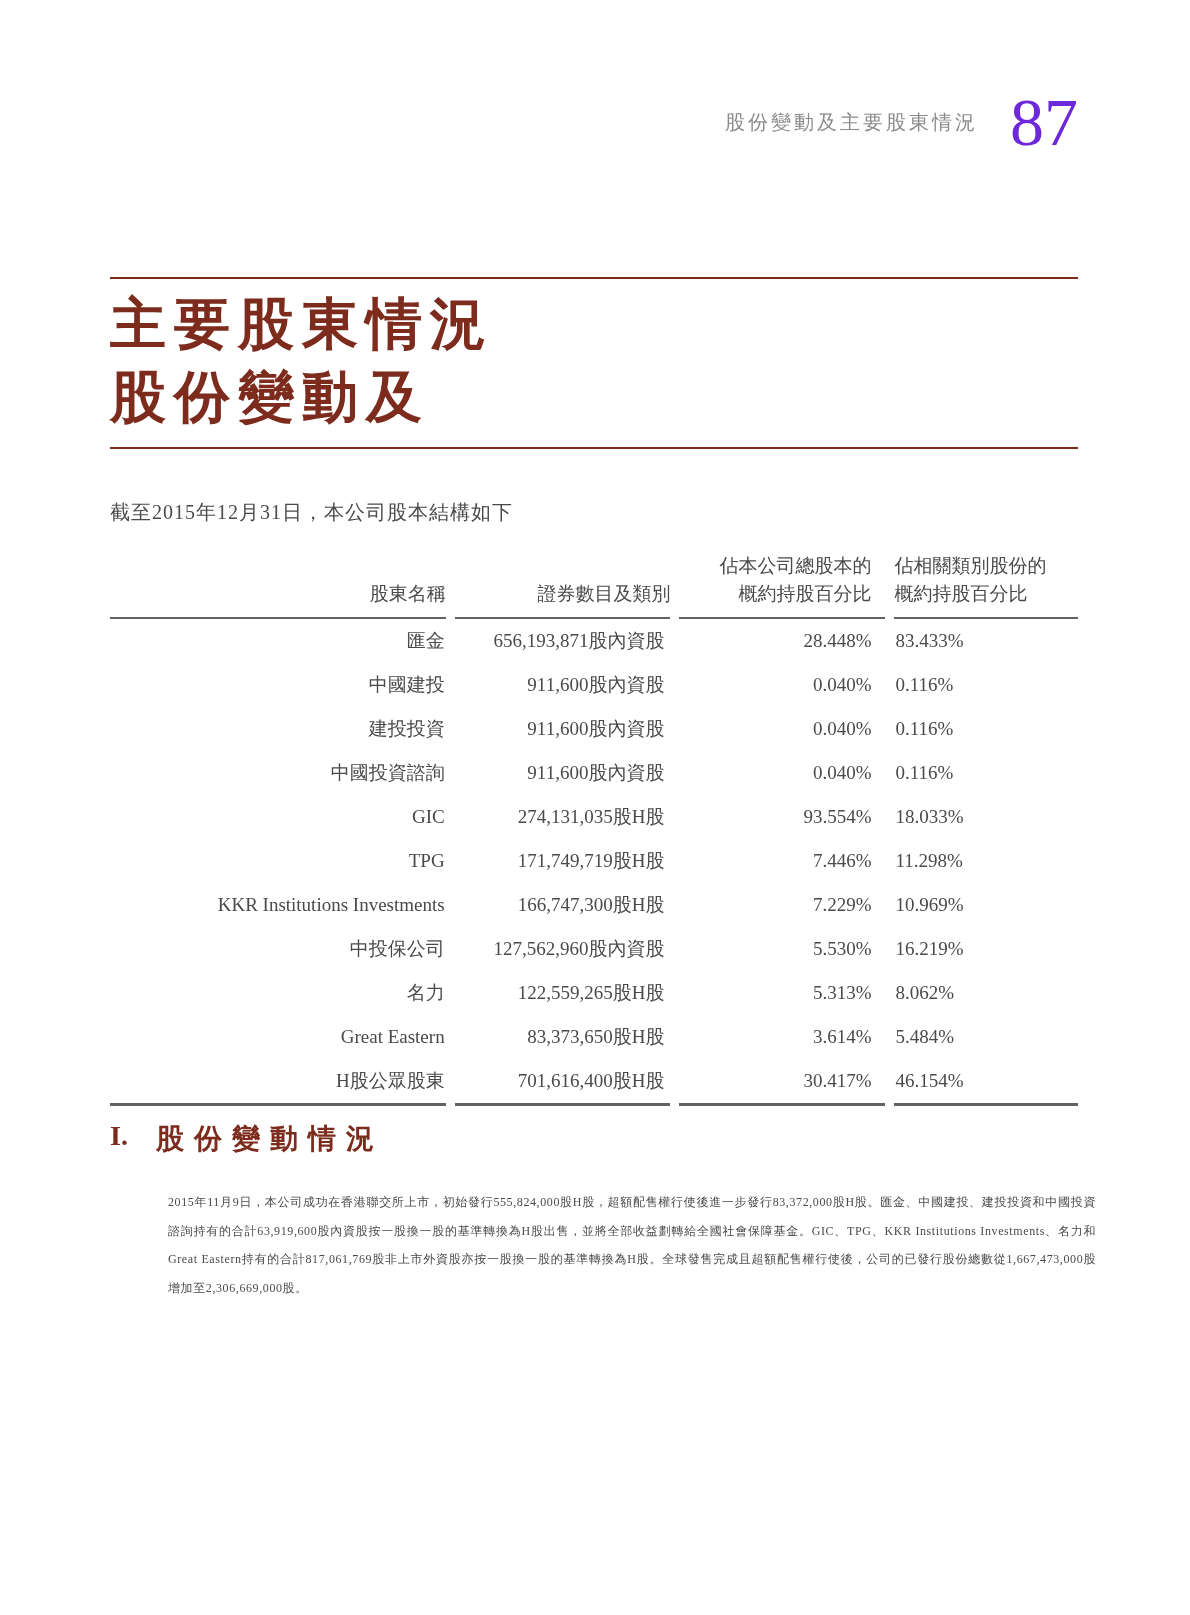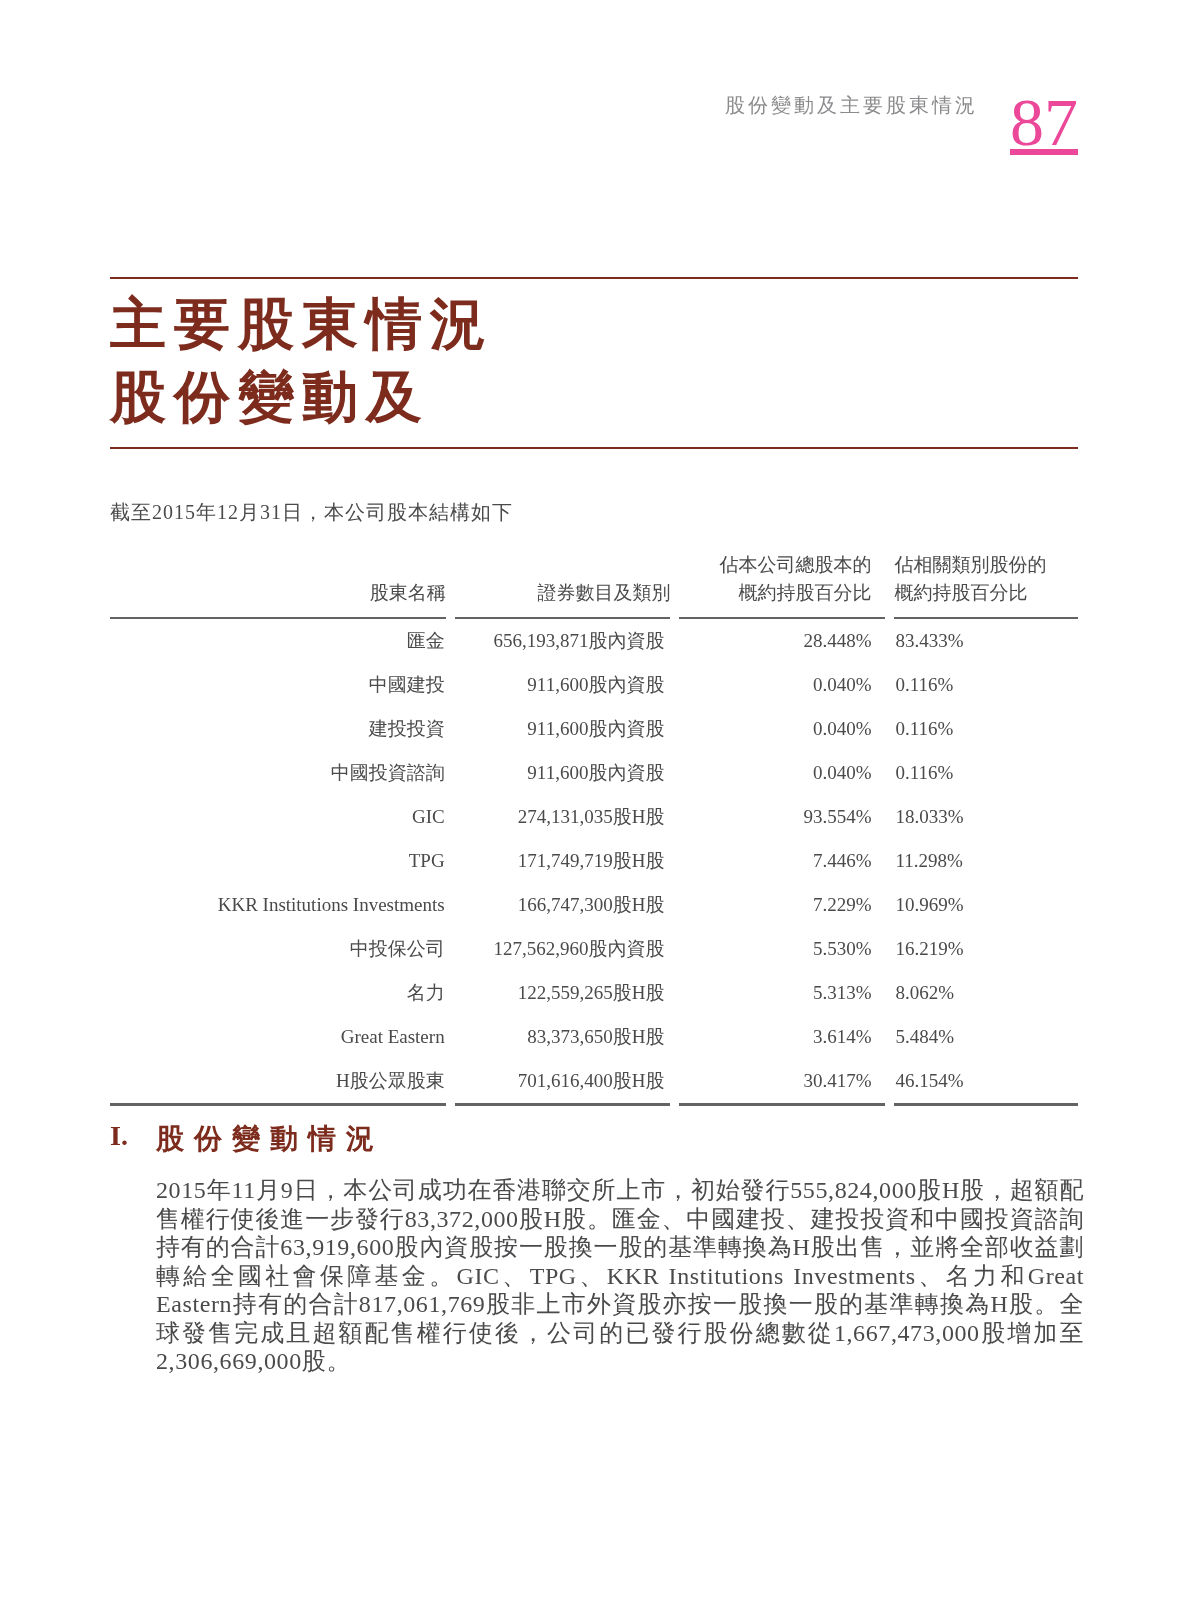--- a/index.html
+++ b/index.html
@@ -15,24 +15,24 @@
     background:#ffffff;
     font-family:"Liberation Serif","DejaVu Serif",serif;
     color:var(--body);
     overflow:hidden;
   }
   .content{position:absolute;left:110px;top:0;width:968px;height:100%;}
 
   
   .running-header{
     position:absolute;top:92px;right:0;
-    display:flex;align-items:flex-start;gap:32px;
+    display:flex;align-items:center;gap:32px;
   }
   .crumb{font-size:20px;letter-spacing:3px;color:var(--muted);}
-  .pagenum{font-size:68px;line-height:60px;font-weight:400;color:#ec4899;text-decoration:underline;}
+  .pagenum{font-size:68px;line-height:60px;font-weight:400;color:#6d28d9;}
 
   
   .title-block{
     position:absolute;top:277px;left:0;right:0;
     border-top:2px solid var(--accent);
     border-bottom:2px solid var(--accent);
     padding:9px 0 13px 0;
   }
   .title-block h1{
     margin:0;font-size:56px;line-height:73px;letter-spacing:8px;
@@ -48,21 +48,20 @@
     position:absolute;top:552px;left:-9px;
     width:calc(100% + 18px);
     border-collapse:separate;border-spacing:9px 0;
     font-size:19px;color:var(--body);
     table-layout:fixed;
   }
   .cap-table th{
     vertical-align:bottom;font-weight:400;
     padding:0 0 9px 0;
     border-bottom:2px solid var(--rule);
-    font-family:Liberation Mono, monospace;
   }
   .cap-table th .h-line{display:block;line-height:28px;}
   .col-c1{width:35%;text-align:right;}
   .col-c2{width:22.5%;text-align:right;}
   .col-c3{width:20%;text-align:right;}
   .col-c4{width:18.5%;text-align:left;}
   .cap-table td.col-c2{padding-right:6px;}
   .cap-table td.col-c3,.cap-table th.col-c3{padding-right:14px;}
   .cap-table td.col-c4,.cap-table th.col-c4{padding-right:6px;}
   .cap-table tbody td{height:42px;vertical-align:middle;}
@@ -70,22 +69,22 @@
 
   
   .section-heading{
     position:absolute;top:1120px;left:0;
     font-size:28px;font-weight:700;color:var(--accent);
     display:flex;
   }
   .numeral{display:inline-block;width:46px;letter-spacing:0;}
   .sec-title{letter-spacing:10px;}
   .body-para{
-    position:absolute;top:1172px;left:42px;width:928px;margin:4px;
-    font-size:24px;line-height:28.5px;letter-spacing:0.6px;
+    position:absolute;top:1172px;left:42px;width:928px;margin:16px;
+    font-size:12px;line-height:28.5px;letter-spacing:0.6px;
     text-align:justify;
   }
 </style>
 </head>
 <body>
 
 <div class="page">
   <div class="content">
 
     <div class="running-header">

